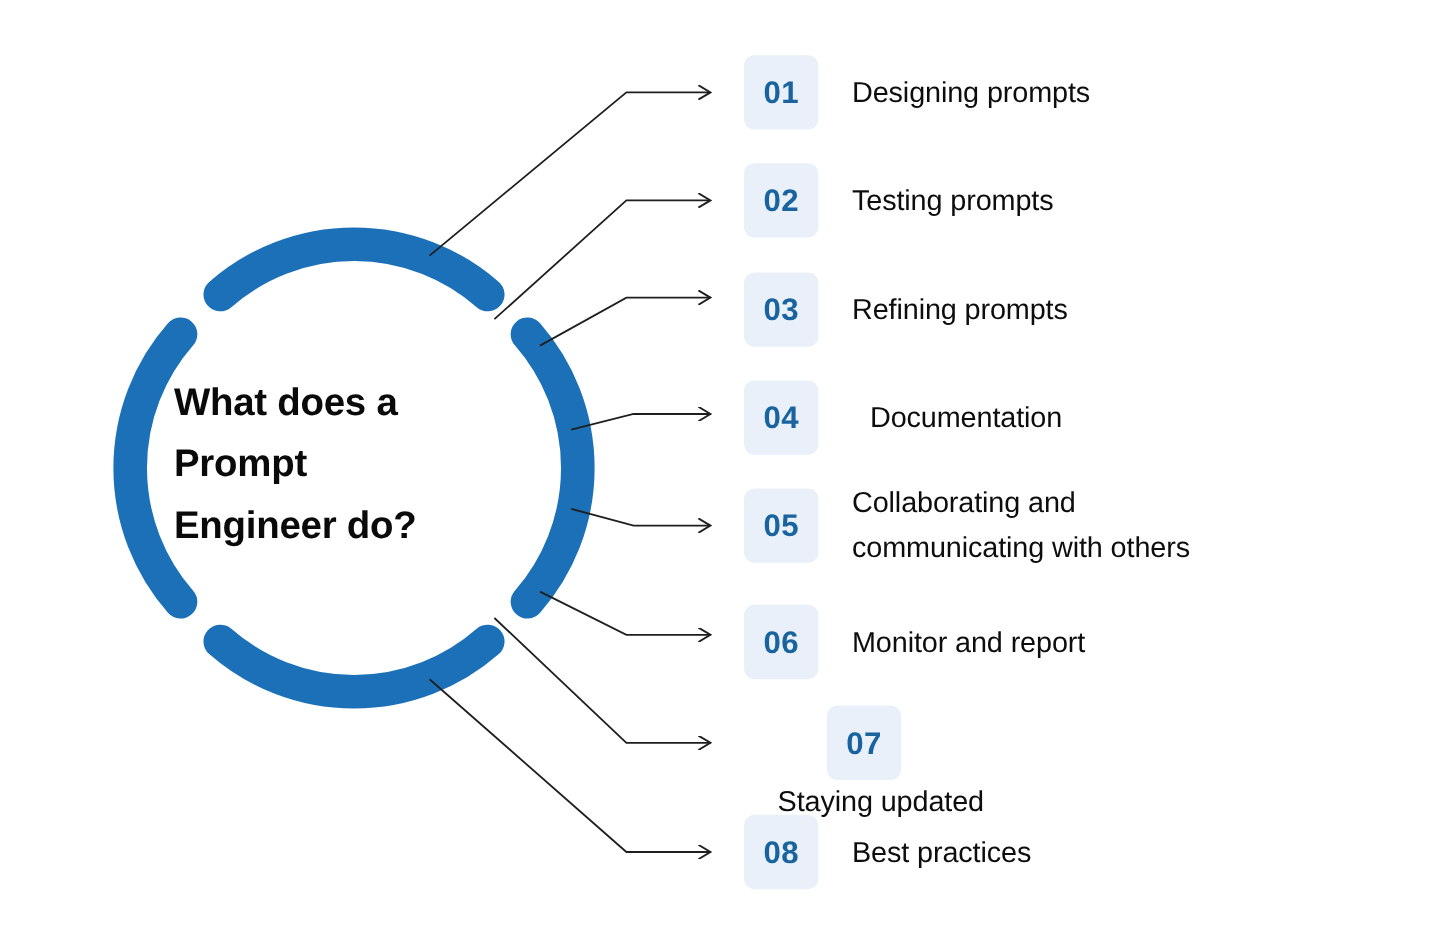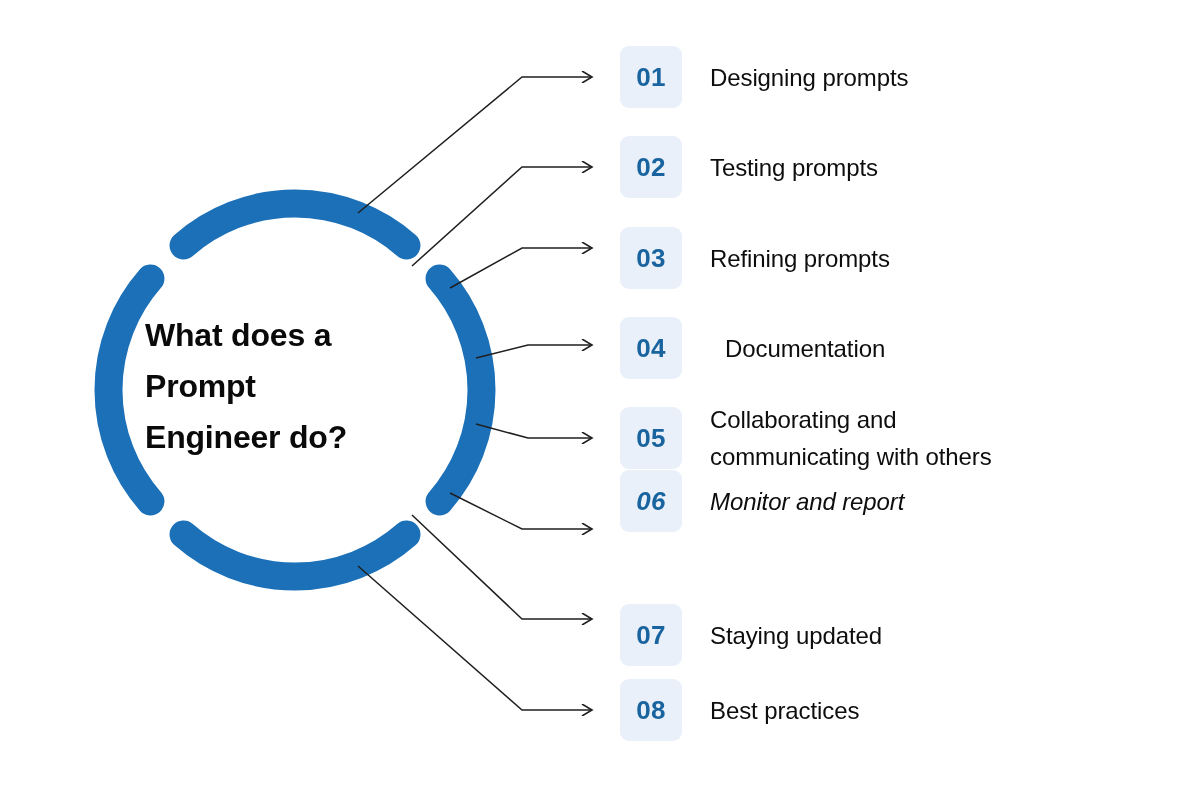--- a/index.html
+++ b/index.html
@@ -145,26 +145,26 @@
       <div class="step-badge">04</div>
       <div class="step-label">Documentation</div>
     </div>
 
     <div class="step-row" style="top:407px;">
       <div class="step-badge">05</div>
       <div class="step-label">Collaborating and
 communicating with others</div>
     </div>
 
-    <div class="step-row" style="top:470px;font-style:italic;">
+    <div class="step-row" style="top:504px;">
       <div class="step-badge">06</div>
       <div class="step-label">Monitor and report</div>
     </div>
 
-    <div class="step-row" style="top:604px;">
+    <div class="step-row" style="top:588px;flex-direction:column;">
       <div class="step-badge">07</div>
       <div class="step-label">Staying updated</div>
     </div>
 
     <div class="step-row" style="top:679px;">
       <div class="step-badge">08</div>
       <div class="step-label">Best practices</div>
     </div>
 
   </div>

